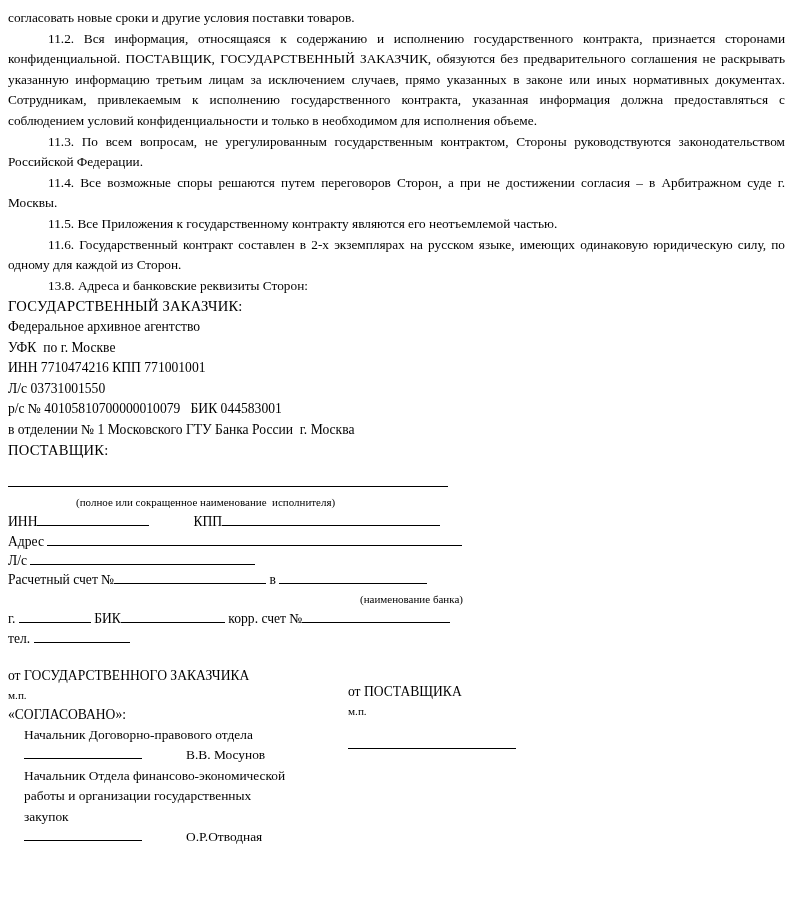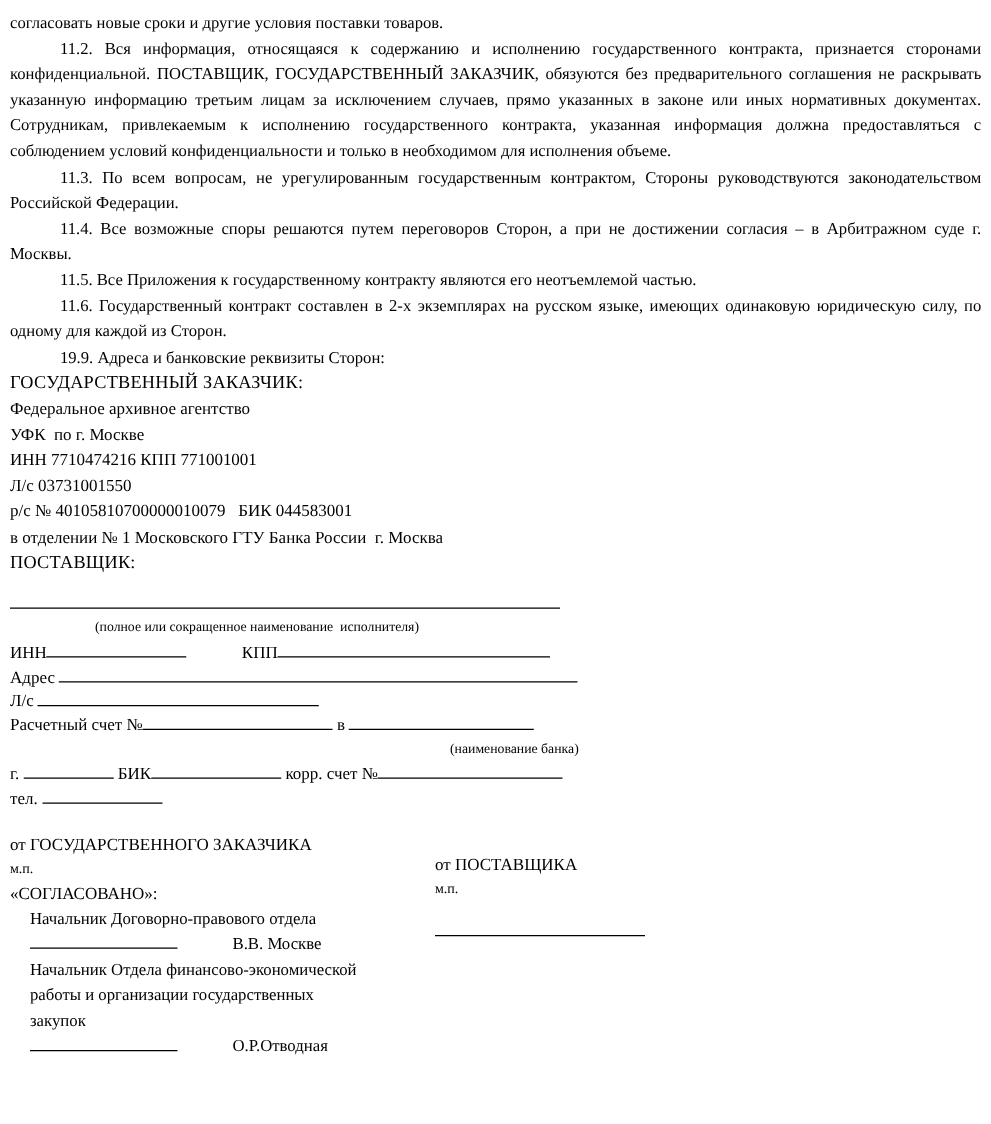--- a/index.html
+++ b/index.html
@@ -130,21 +130,21 @@
 
 <div class="page">
 
   <section>
     <p class="para cont">согласовать новые сроки и другие условия поставки товаров.</p>
     <p class="para indent">11.2. Вся информация, относящаяся к содержанию и исполнению государственного контракта, признается сторонами конфиденциальной. ПОСТАВЩИК, ГОСУДАРСТВЕННЫЙ ЗАКАЗЧИК, обязуются без предварительного соглашения не раскрывать указанную информацию третьим лицам за исключением случаев, прямо указанных в законе или иных нормативных документах. Сотрудникам, привлекаемым к исполнению государственного контракта, указанная информация должна предоставляться с соблюдением условий конфиденциальности и только в необходимом для исполнения объеме.</p>
     <p class="para indent">11.3. По всем вопросам, не урегулированным государственным контрактом, Стороны руководствуются законодательством Российской Федерации.</p>
     <p class="para indent">11.4. Все возможные споры решаются путем переговоров Сторон, а при не достижении согласия – в Арбитражном суде г. Москвы.</p>
     <p class="para indent">11.5. Все Приложения к государственному контракту являются его неотъемлемой частью.</p>
     <p class="para indent">11.6. Государственный контракт составлен в 2-х экземплярах на русском языке, имеющих одинаковую юридическую силу, по одному для каждой из Сторон.</p>
-    <p class="para indent">19.9. Адреса и банковские реквизиты Сторон:</p>
+    <p class="para indent">13.8. Адреса и банковские реквизиты Сторон:</p>
   </section>
 
   <section>
     <p class="req-head">ГОСУДАРСТВЕННЫЙ ЗАКАЗЧИК:</p>
     <p class="req-line">Федеральное архивное агентство</p>
     <p class="req-line">УФК  по г. Москве</p>
     <p class="req-line">ИНН 7710474216 КПП 771001001</p>
     <p class="req-line">Л/с 03731001550</p>
     <p class="req-line">р/с № 40105810700000010079   БИК 044583001</p>
     <p class="req-line">в отделении № 1 Московского ГТУ Банка России  г. Москва</p>
@@ -180,21 +180,21 @@
       <p class="sig-head">от ПОСТАВЩИКА</p>
       <p class="sig-small">м.п.</p>
       <p class="sig-head" style="margin-top:14px;"><span class="sig-rule"></span></p>
     </div>
   </section>
 
   <section class="indent-block">
 
     <div class="approver">
       <p>Начальник Договорно-правового отдела</p>
-      <p class="siglineRow"><span class="sig-rule-short"></span><span class="name-pad"></span><span>В.В. Москве</span></p>
+      <p class="siglineRow"><span class="sig-rule-short"></span><span class="name-pad"></span><span>В.В. Мосунов</span></p>
     </div>
 
     <div class="approver">
       <p>Начальник Отдела финансово-экономической</p>
       <p>работы и организации государственных</p>
       <p>закупок</p>
       <p class="siglineRow"><span class="sig-rule-short"></span><span class="name-pad"></span><span>О.Р.Отводная</span></p>
     </div>
 
   </section>

